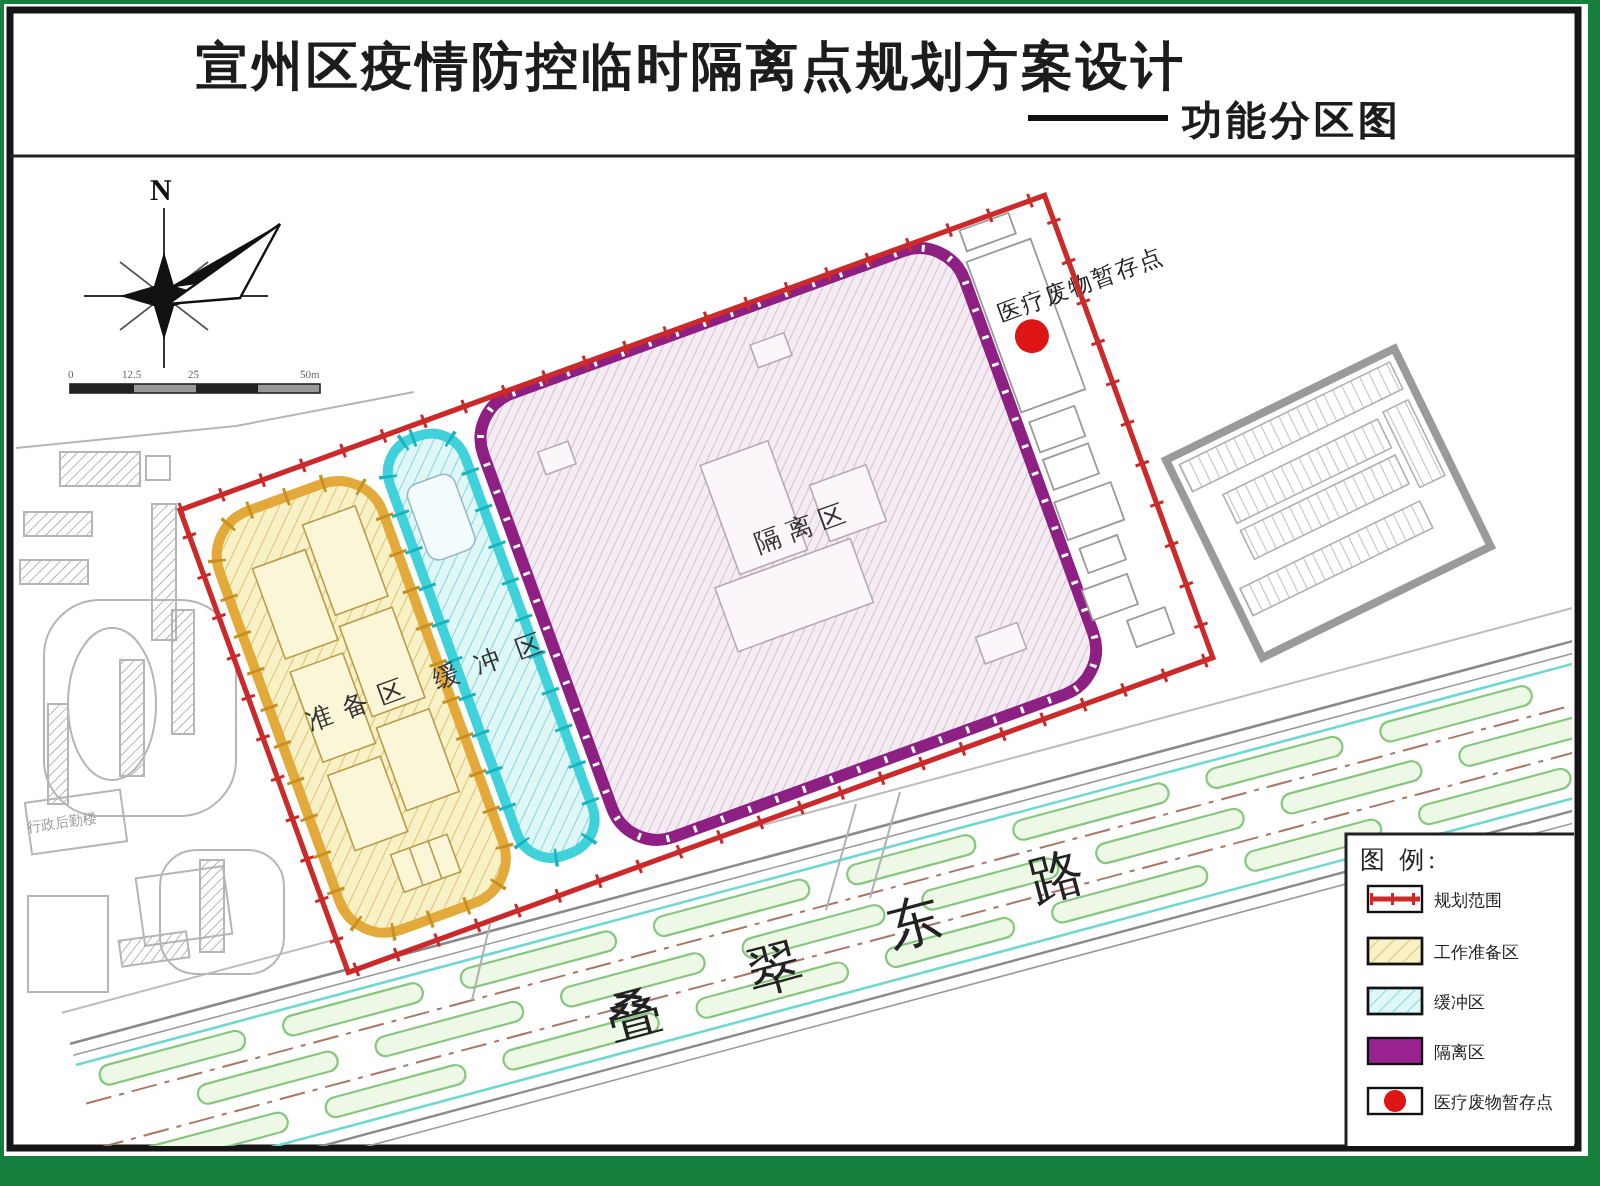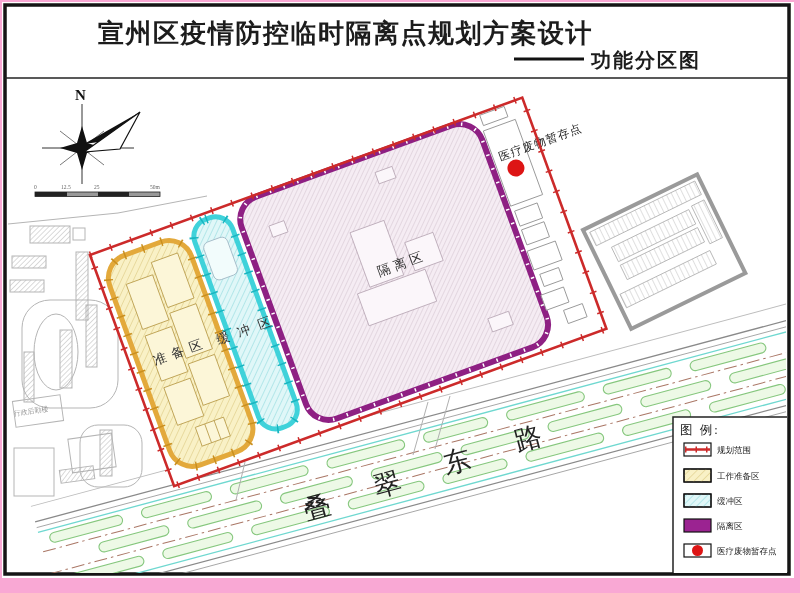--- a/index.html
+++ b/index.html
@@ -1,16 +1,16 @@
 <!DOCTYPE html>
 <html><head>
 <meta charset="utf-8">
 <style>
   html,body{margin:0;padding:0;background:#d9d9d9;}
-  .stage{position:relative;width:800px;height:593px;background:#f9a8d4;overflow:hidden;
+  .stage{position:relative;width:800px;height:593px;background:#15803d;overflow:hidden;
          font-family:"Liberation Serif", serif;}
   svg text{font-family:"Liberation Serif", serif;}
   .sheet{position:absolute;left:0;top:0;}
 </style>
 </head>
 <body>
 
 <div class="stage">
 <svg class="sheet" width="800" height="593" viewBox="0 0 800 593">
 

